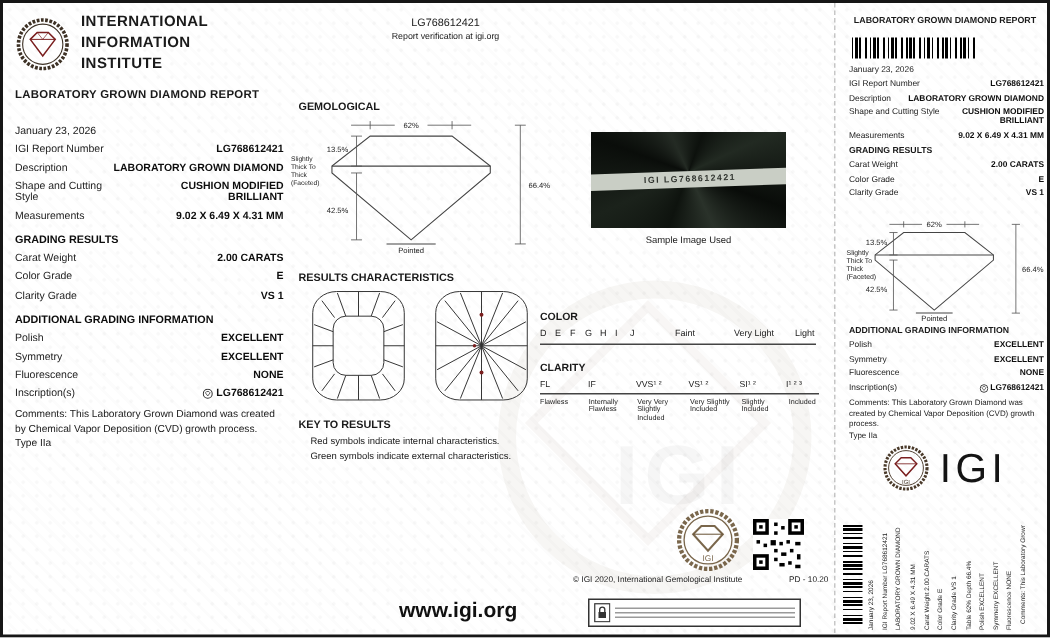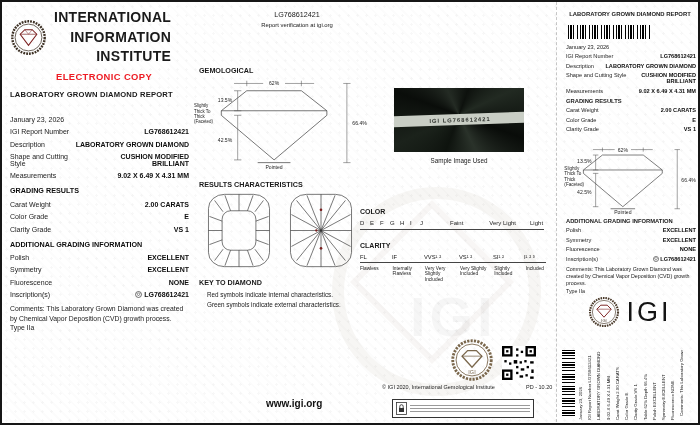--- a/index.html
+++ b/index.html
@@ -36,27 +36,26 @@
   <div class="abs" style="left:8px;top:6px;width:179px;">
     <div style="display:flex;gap:7px;align-items:center;">
       <svg width="37" height="37" viewBox="0 0 40 40">
         <circle cx="20" cy="20" r="17.5" fill="none" stroke="#3d3125" stroke-width="2.6" stroke-dasharray="2 1.1"></circle>
         <circle cx="20" cy="20" r="14.5" fill="none" stroke="#3d3125" stroke-width="0.8"></circle>
         <polygon points="11,16.5 16,11.5 24,11.5 29,16.5 20,28.5" fill="none" stroke="#7a1f1f" stroke-width="1.1"></polygon>
         <line x1="11" y1="16.5" x2="29" y2="16.5" stroke="#7a1f1f" stroke-width="0.7"></line>
         <line x1="16" y1="11.5" x2="20" y2="16.5" stroke="#7a1f1f" stroke-width="0.5"></line>
         <line x1="24" y1="11.5" x2="20" y2="16.5" stroke="#7a1f1f" stroke-width="0.5"></line>
       </svg>
-      <div style="font-size:14px;font-weight:bold;line-height:1.4;letter-spacing:0.3px;text-align:right;">
+      <div style="font-size:10px;font-weight:bold;line-height:1.4;letter-spacing:0.3px;">
         <div>INTERNATIONAL</div>
         <div>INFORMATION</div>
         <div>INSTITUTE</div>
       </div>
     </div>
-    <div style="margin:4px 0 0 46px;font-size:9.4px;font-weight:bold;color:#ed1c24;letter-spacing:0.4px;">ELECTRONIC COPY</div>
     <div style="margin-top:8px;font-size:7.6px;font-weight:bold;letter-spacing:0.2px;">LABORATORY GROWN DIAMOND REPORT</div>
 
     <div style="margin-top:17px;font-size:7px;">January 23, 2026</div>
 
     <div class="frow">
       <span class="lbl">IGI Report Number</span>
       <span class="val">LG768612421</span>
     </div>
     <div class="frow">
       <span class="lbl">Description</span>
@@ -192,21 +191,21 @@
           <line x1="35" y1="41" x2="3.5" y2="58"></line>
         <line x1="35" y1="41" x2="66.5" y2="24"></line>
           <line x1="35" y1="41" x2="66.5" y2="58"></line>
       </g>
       <circle cx="35" cy="19" r="1.4" fill="#7a1f1f"></circle>
       <circle cx="30" cy="41" r="1.2" fill="#7a1f1f"></circle>
       <circle cx="35" cy="60" r="1.4" fill="#7a1f1f"></circle>
     </svg>
   </div>
 
-  <div class="abs" style="left:197px;top:276px;font-size:7.2px;font-weight:bold;">KEY TO DIAMOND</div>
+  <div class="abs" style="left:197px;top:276px;font-size:7.2px;font-weight:bold;">KEY TO RESULTS</div>
   <div class="abs" style="left:205px;top:288px;font-size:6.3px;line-height:1.55;">
     <div>Red symbols indicate internal characteristics.</div>
     <div>Green symbols indicate external characteristics.</div>
   </div>
 
   <div class="abs" style="left:392px;top:86px;width:130px;height:64px;overflow:hidden;
        background:conic-gradient(from 20deg at 50% 42%,#0d110d,#222a22,#090c09,#2a322a,#0e130e,#1b221b,#0a0d0a,#242b24,#0d110d);">
     <div style="position:absolute;left:-4px;top:26px;width:140px;height:11px;background:#c9cec5;transform:rotate(-2deg);
          display:flex;align-items:center;justify-content:center;font-size:5.8px;letter-spacing:1px;color:#30342f;font-weight:bold;">IGI LG768612421</div>
   </div>
@@ -284,21 +283,21 @@
       <rect x="25" y="20" width="2" height="3"></rect>
         <rect x="12" y="22" width="2" height="2"></rect>
         <rect x="15" y="25" width="3" height="2"></rect>
       <rect x="20" y="24" width="2" height="2"></rect>
         <rect x="24" y="26" width="3" height="2"></rect>
     </g>
   </svg>
 
   <div class="abs" style="left:380px;top:382px;font-size:5.5px;color:#222;">© IGI 2020, International Gemological Institute</div>
   <div class="abs" style="left:524px;top:382px;font-size:5.5px;color:#222;">PD - 10.20</div>
-  <div class="abs" style="left:264px;top:396px;font-size:10px;font-weight:bold;color:#111;">www.igi.org</div>
+  <div class="abs" style="left:264px;top:396px;font-size:14px;font-weight:bold;color:#111;">www.igi.org</div>
 
   <div class="abs" style="left:390px;top:397px;width:142px;height:19px;border:1px solid #333;display:flex;align-items:center;padding:0 3px;gap:3px;box-sizing:border-box;background:#fff;">
     <svg width="11" height="13" viewBox="0 0 11 13">
       <rect x="0.5" y="0.5" width="10" height="12" fill="none" stroke="#333" stroke-width="0.8"></rect>
       <rect x="3" y="6" width="5" height="4" fill="#333"></rect>
       <path d="M3.8 6 V4.4 a1.7 1.7 0 0 1 3.4 0 V6" fill="none" stroke="#333" stroke-width="0.9"></path>
     </svg>
     <div style="flex:1;">
       <div class="strip"></div>
         <div class="strip"></div>

